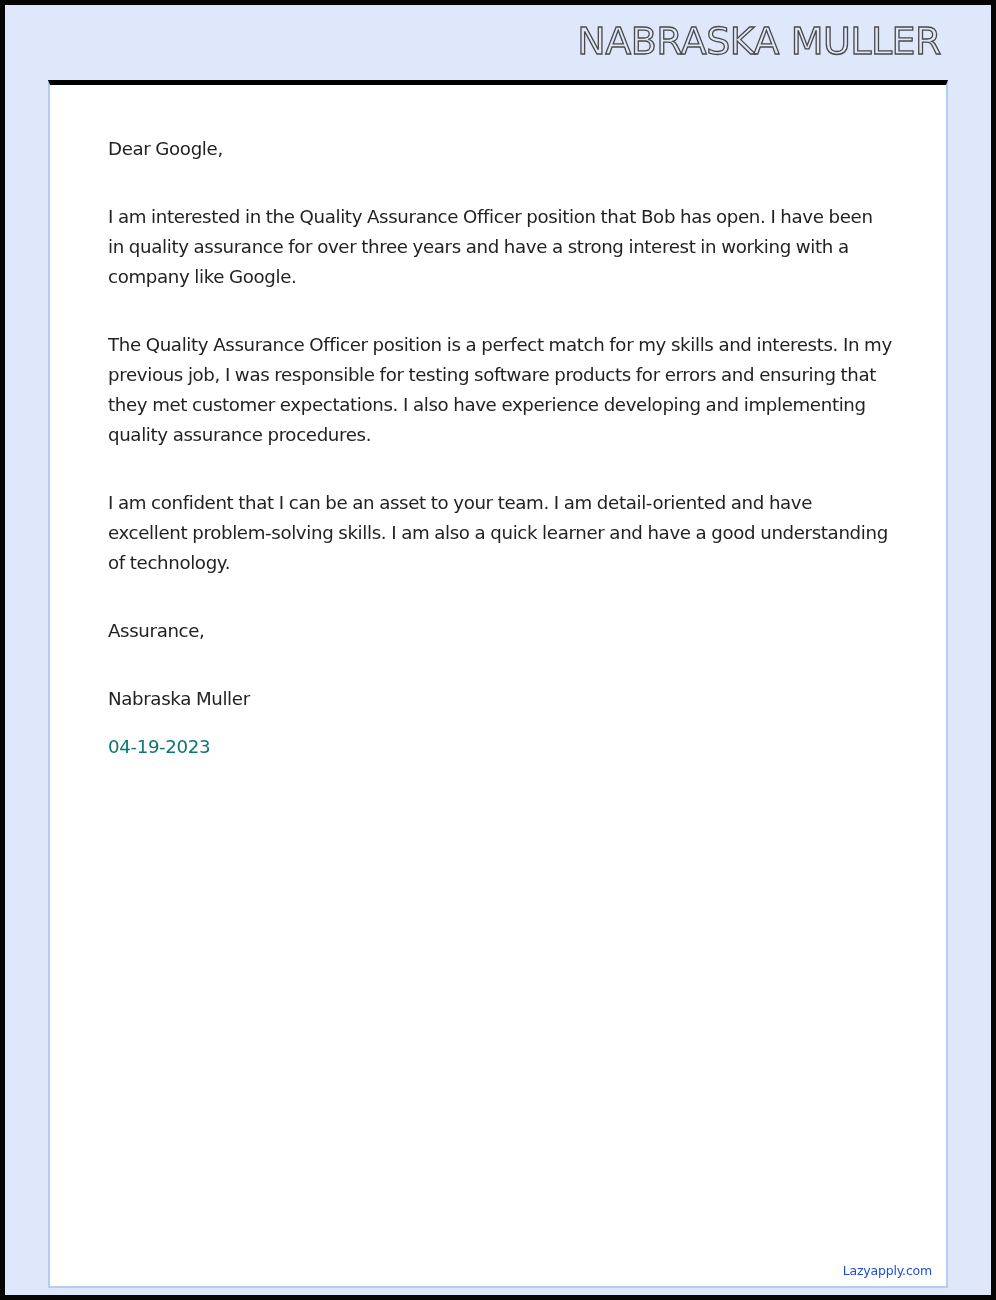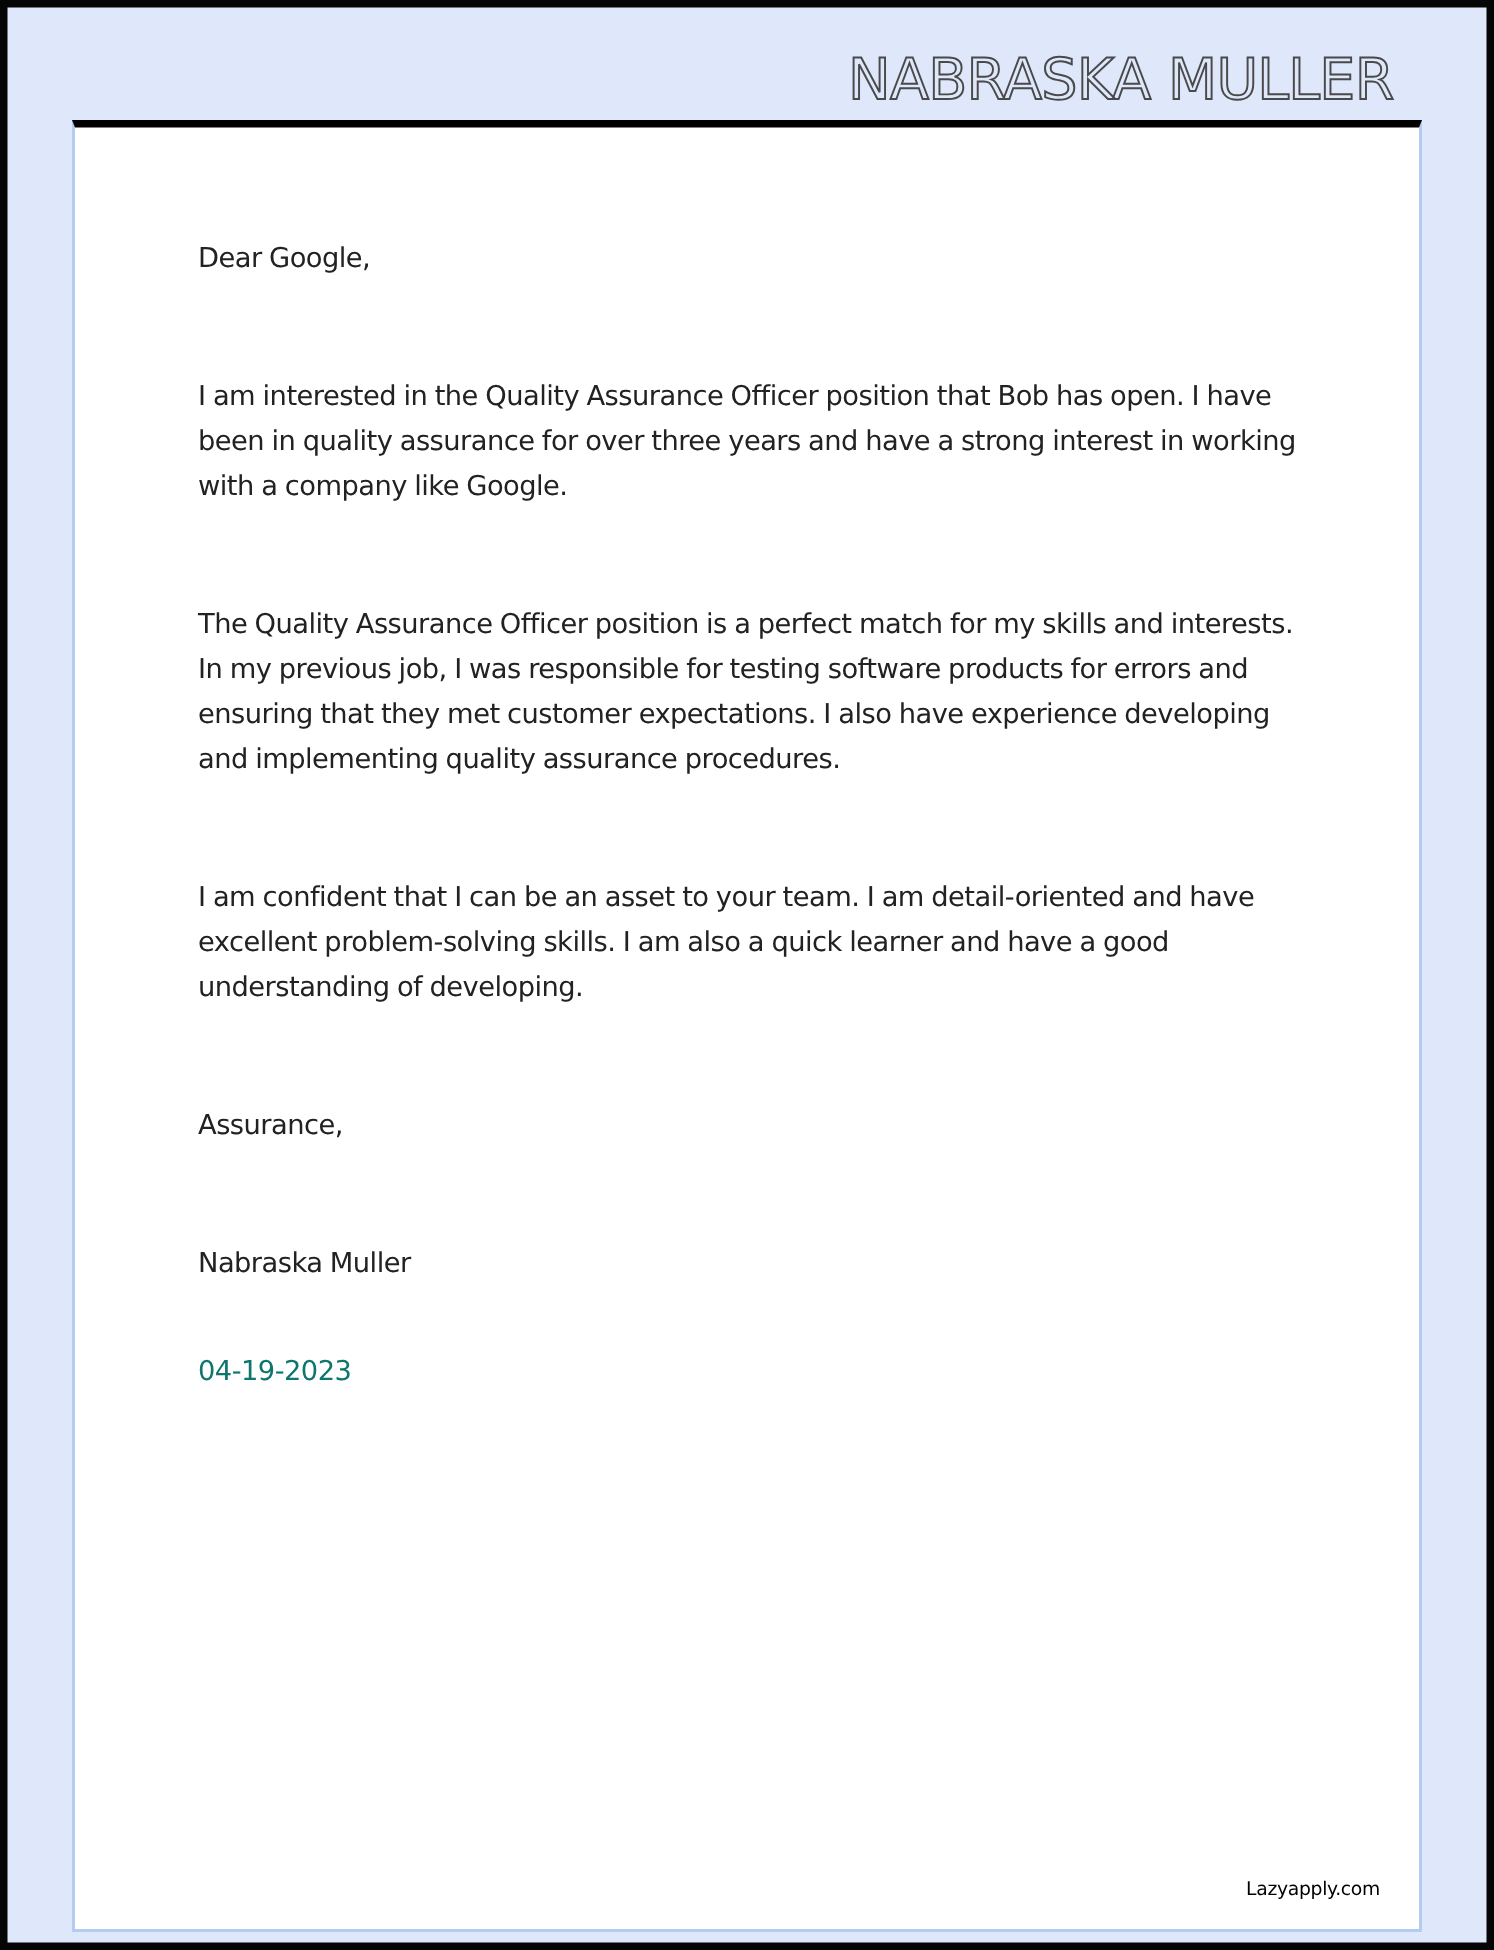--- a/index.html
+++ b/index.html
@@ -1,15 +1,15 @@
 <!DOCTYPE html>
 <html><head>
   <meta charset="utf-8">
   <style>
-    * { box-sizing: border-box; margin: 0; padding: 16px; }
+    * { box-sizing: border-box; margin: 0; padding: 4px; }
     html, body { width: 996px; height: 1300px; overflow: hidden; background: #050505; }
     body { font-family: "DejaVu Sans", sans-serif; }
     .frame {
       position: absolute; left: 5px; top: 5px; width: 986px; height: 1290px;
       background: #dfe7fa;
     }
     .name-title {
       position: absolute; right: 46px; top: 10px;
       font-family: "DejaVu Sans", sans-serif;
       font-size: 38px; letter-spacing: -0.5px;
@@ -29,34 +29,34 @@
     .letter {
       position: absolute; left: 50px; top: 41px; width: 800px;
       font-size: 18.2px; line-height: 30px; color: #222222;
       letter-spacing: -0.35px; word-spacing: -0.5px;
     }
     .letter p { margin: 0 0 30px 0; }
     .letter p.tight { margin-bottom: 10px; }
     .date { color: #0f766e; }
     .footer-brand {
       position: absolute; right: 10px; bottom: 4px;
-      font-size: 12.5px; color: #000000; letter-spacing: -0.2px;
+      font-size: 12.5px; color: #1d4ed8; letter-spacing: -0.2px;
     }
   </style>
 </head>
 <body>
 
 <div class="frame">
   <div class="name-title">NABRASKA MULLER</div>
 
   <div class="page">
     <div class="letter">
       <p>Dear Google,</p>
       <p>I am interested in the Quality Assurance Officer position that Bob has open. I have been in quality assurance for over three years and have a strong interest in working with a company like Google.</p>
       <p>The Quality Assurance Officer position is a perfect match for my skills and interests. In my previous job, I was responsible for testing software products for errors and ensuring that they met customer expectations. I also have experience developing and implementing quality assurance procedures.</p>
-      <p>I am confident that I can be an asset to your team. I am detail-oriented and have excellent problem-solving skills. I am also a quick learner and have a good understanding of developing.</p>
+      <p>I am confident that I can be an asset to your team. I am detail-oriented and have excellent problem-solving skills. I am also a quick learner and have a good understanding of technology.</p>
       <p>Assurance,</p>
       <p class="tight">Nabraska Muller</p>
       <p class="date">04-19-2023</p>
     </div>
     <div class="footer-brand">Lazyapply.com</div>
   </div>
 </div>
 
 </body></html>

